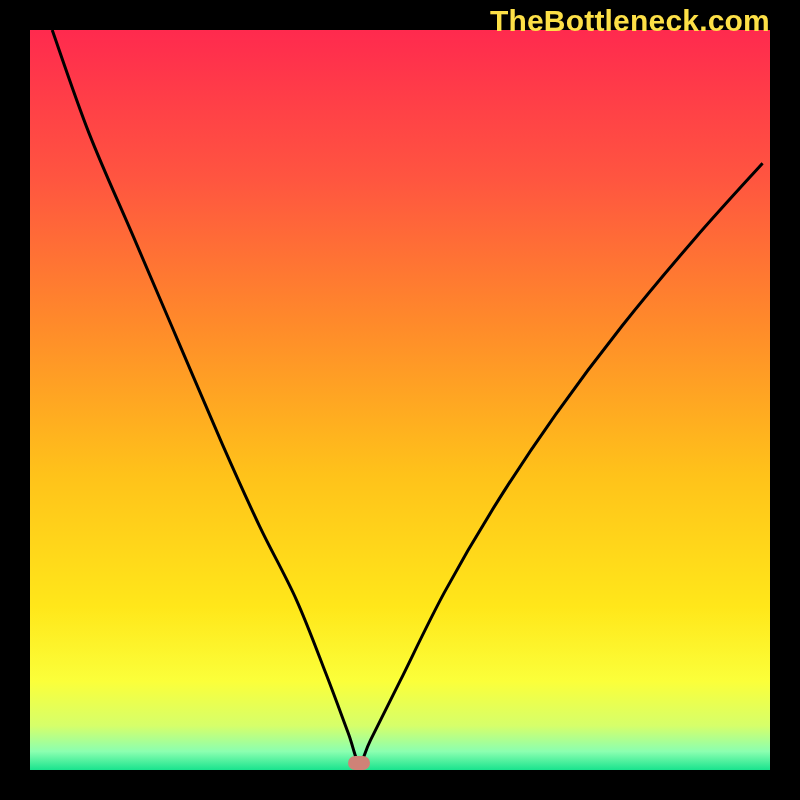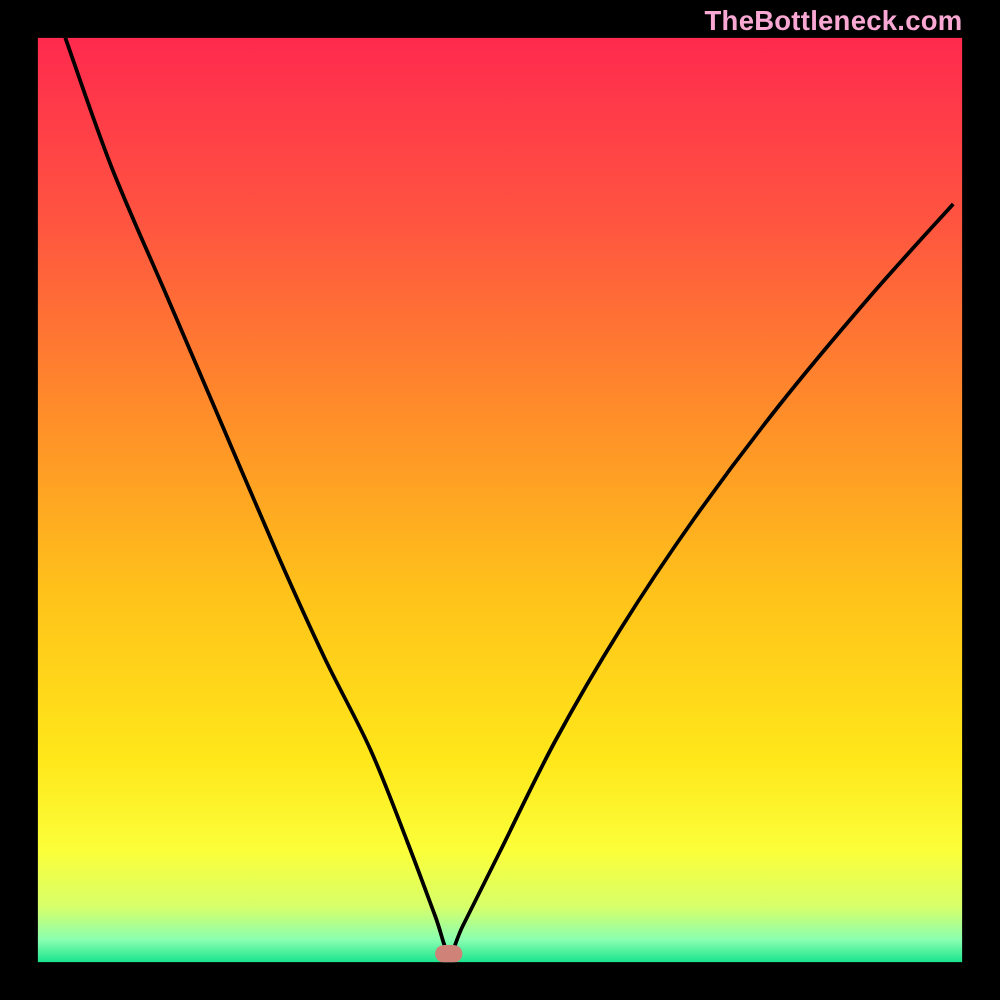--- a/index.html
+++ b/index.html
@@ -23,22 +23,22 @@
     top: 30px;
     left: 30px;
     width: 740px;
     height: 740px;
     overflow: hidden;
   }
   .watermark {
     position: absolute;
     top: 4px;
     right: 30px;
-    color: #f9a8d4;
-    font-size: 22px;
+    color: #fde047;
+    font-size: 30px;
     font-weight: 600;
     letter-spacing: 0.2px;
     z-index: 10;
   }
   .marker {
     position: absolute;
     width: 22px;
     height: 14px;
     border-radius: 7px;
     background: #cf8277;

